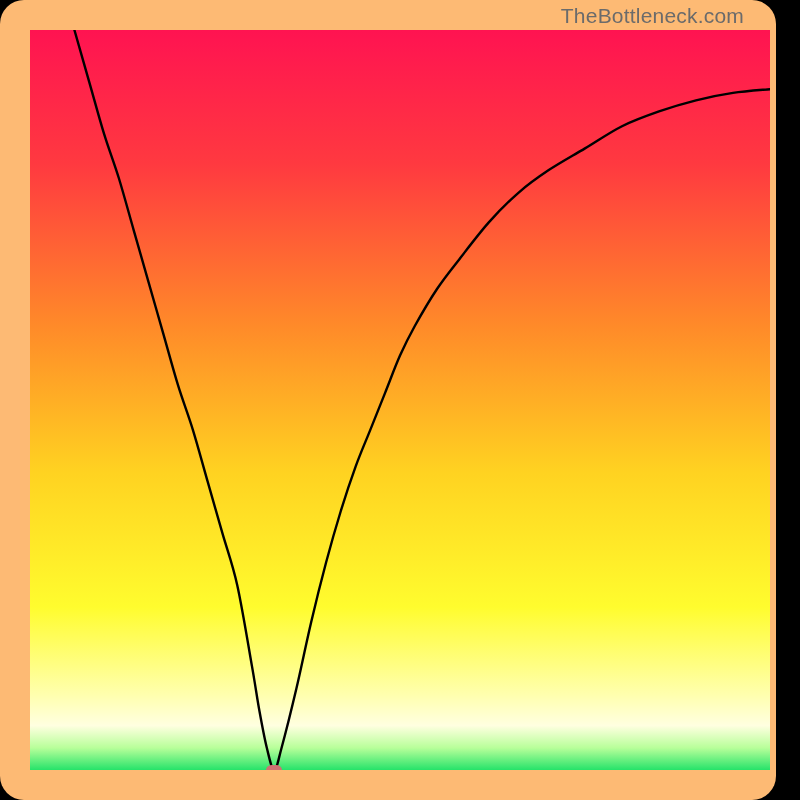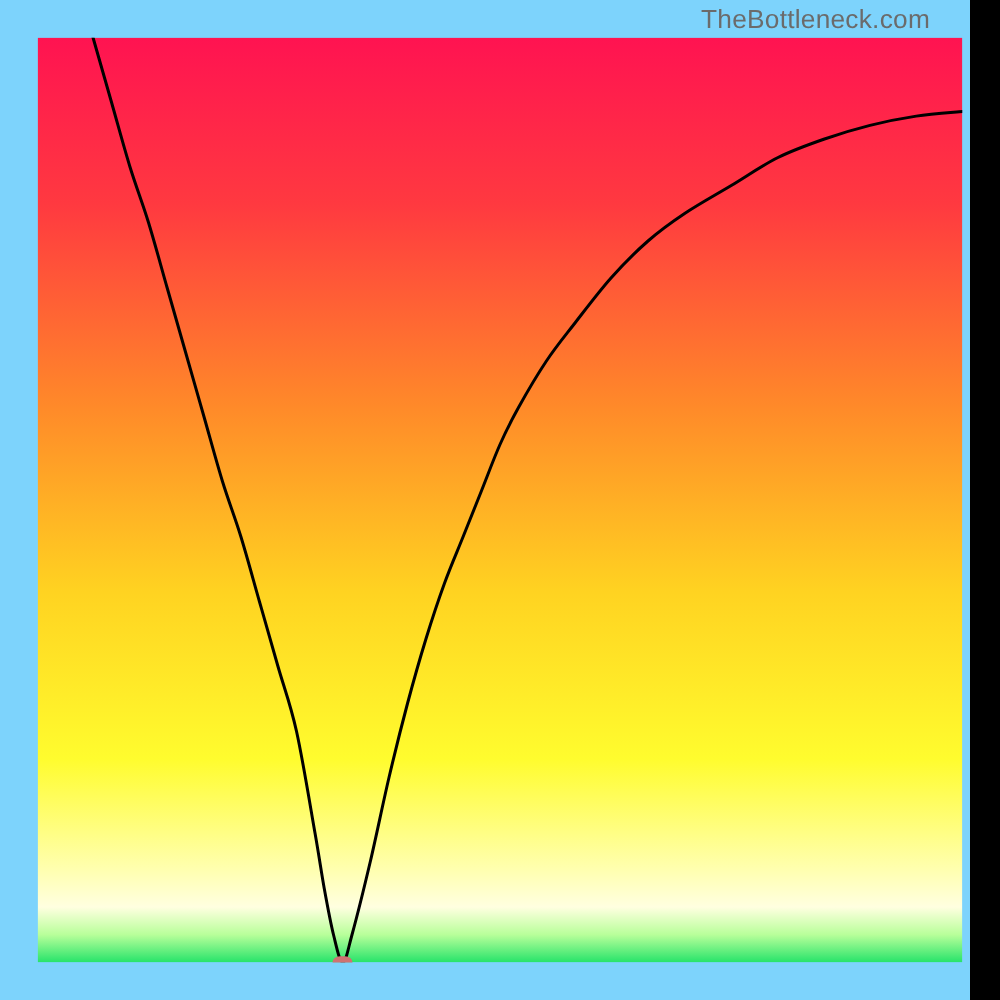--- a/index.html
+++ b/index.html
@@ -8,21 +8,22 @@
     width: 800px;
     height: 800px;
     overflow: hidden;
     background: #000;
     font-family: Arial, Helvetica, sans-serif;
   }
   .frame {
     position: relative;
     width: 776px;
     height: 800px;
-    background: #7dd3fc;
+    background: #fdba74;
+    border-radius: 24px;
   }
   .plot-area {
     position: absolute;
     left: 30px;
     top: 30px;
     width: 740px;
     height: 740px;
     overflow: hidden;
   }
   .gradient-bg {

